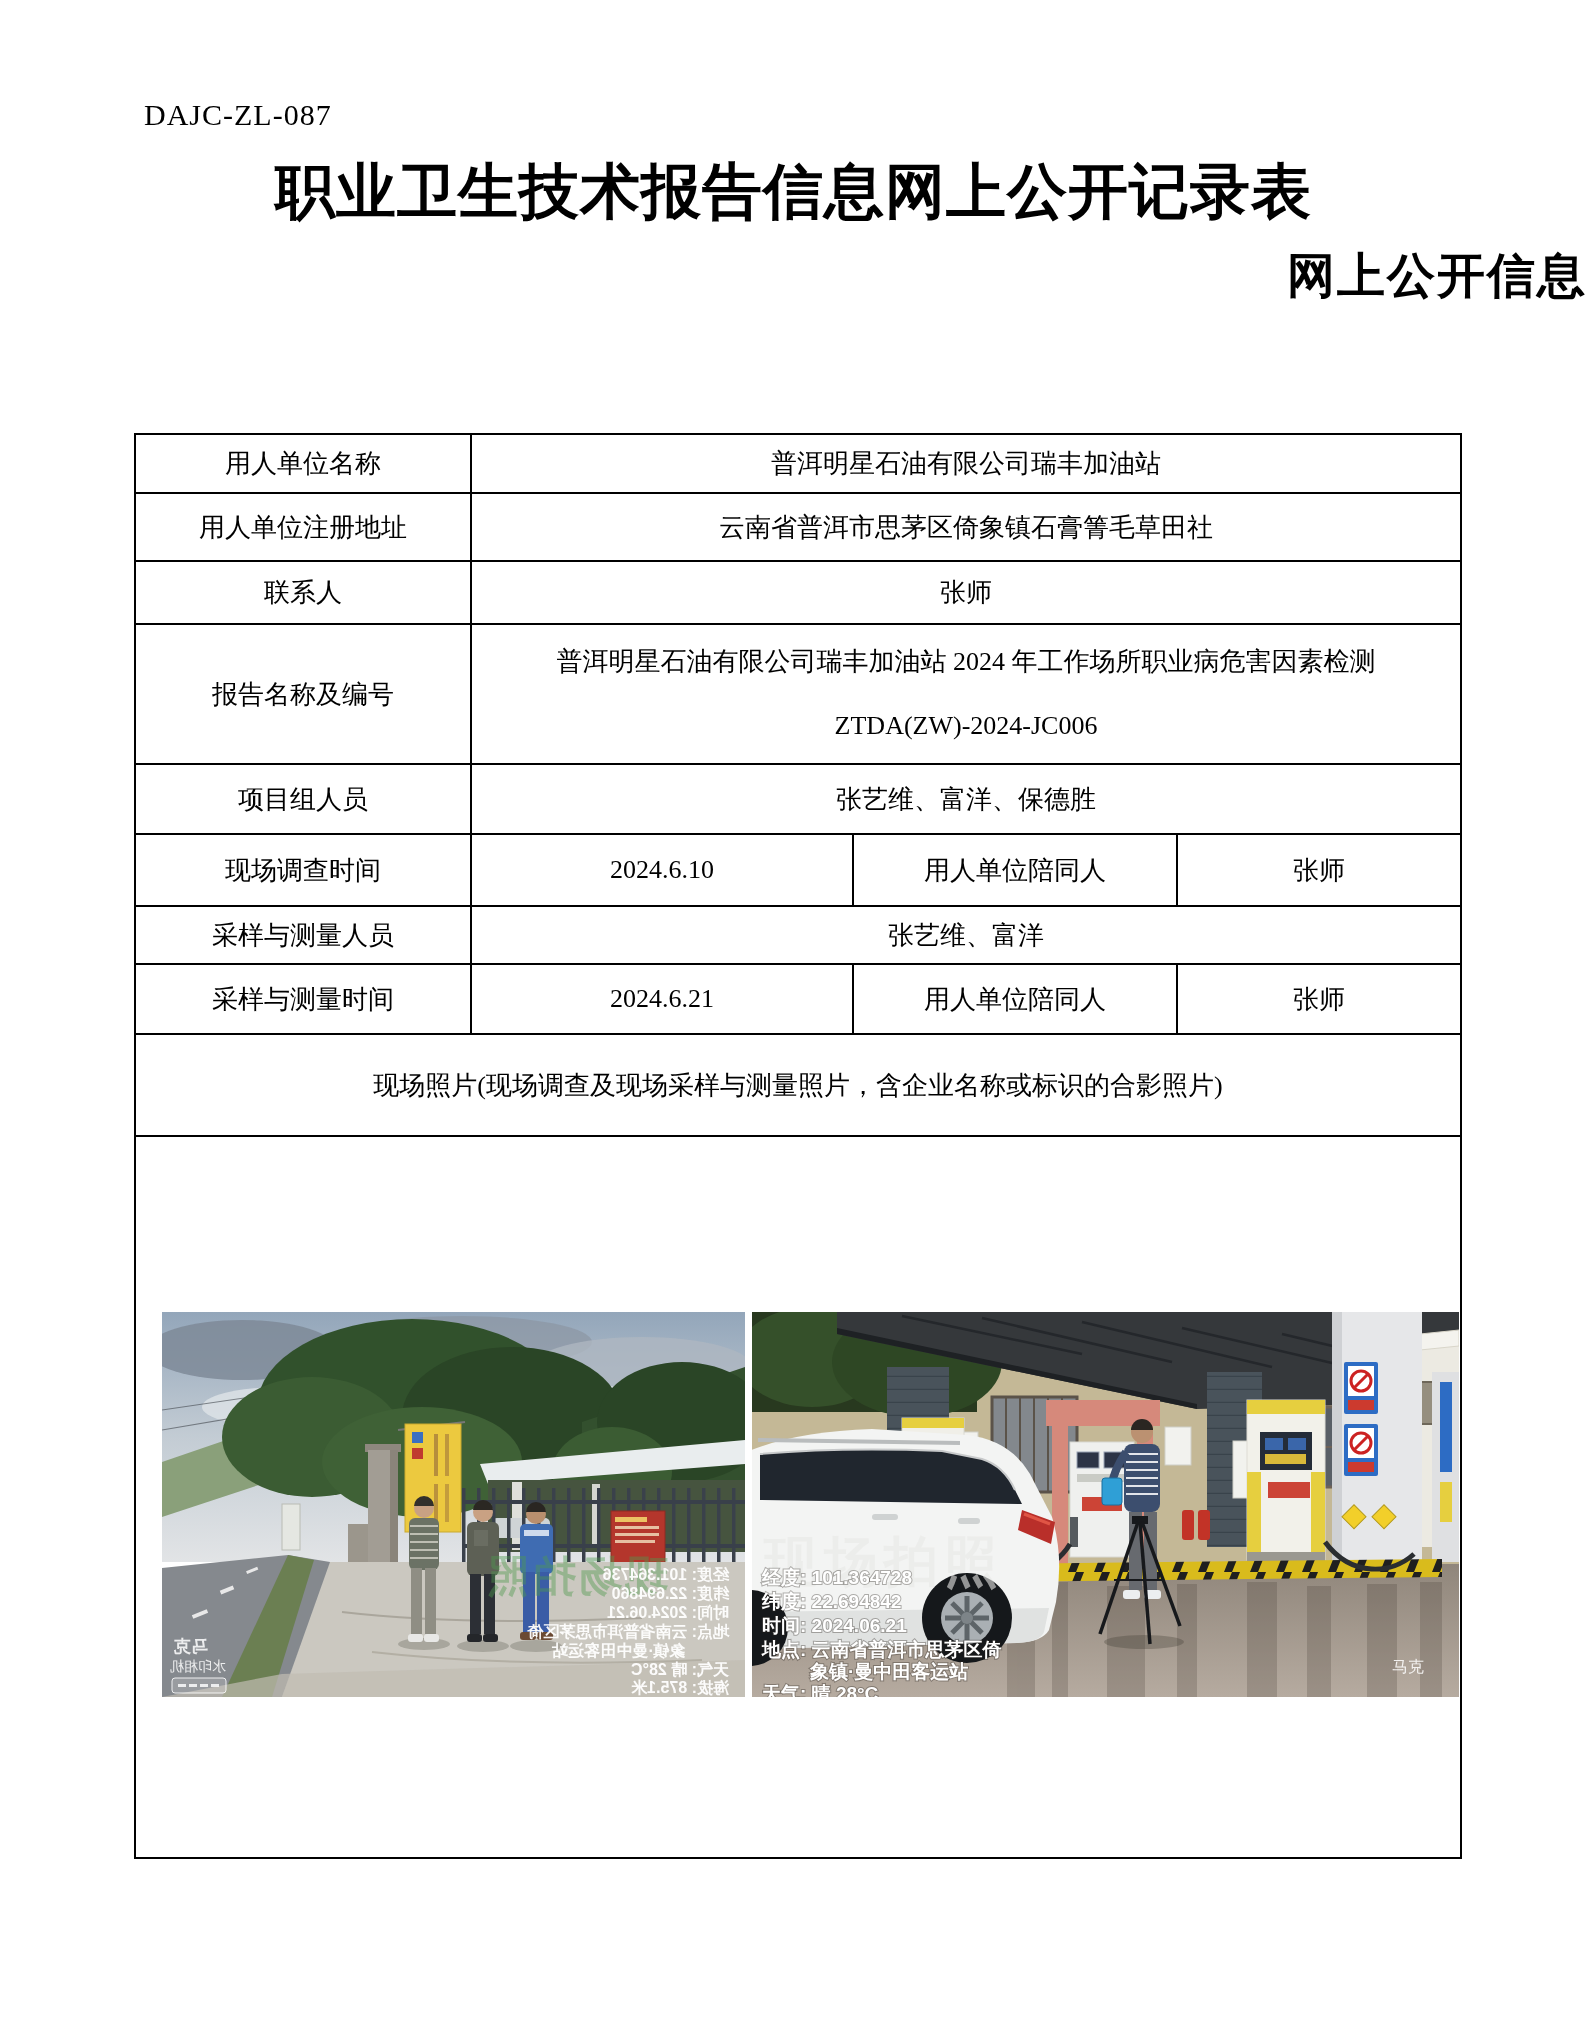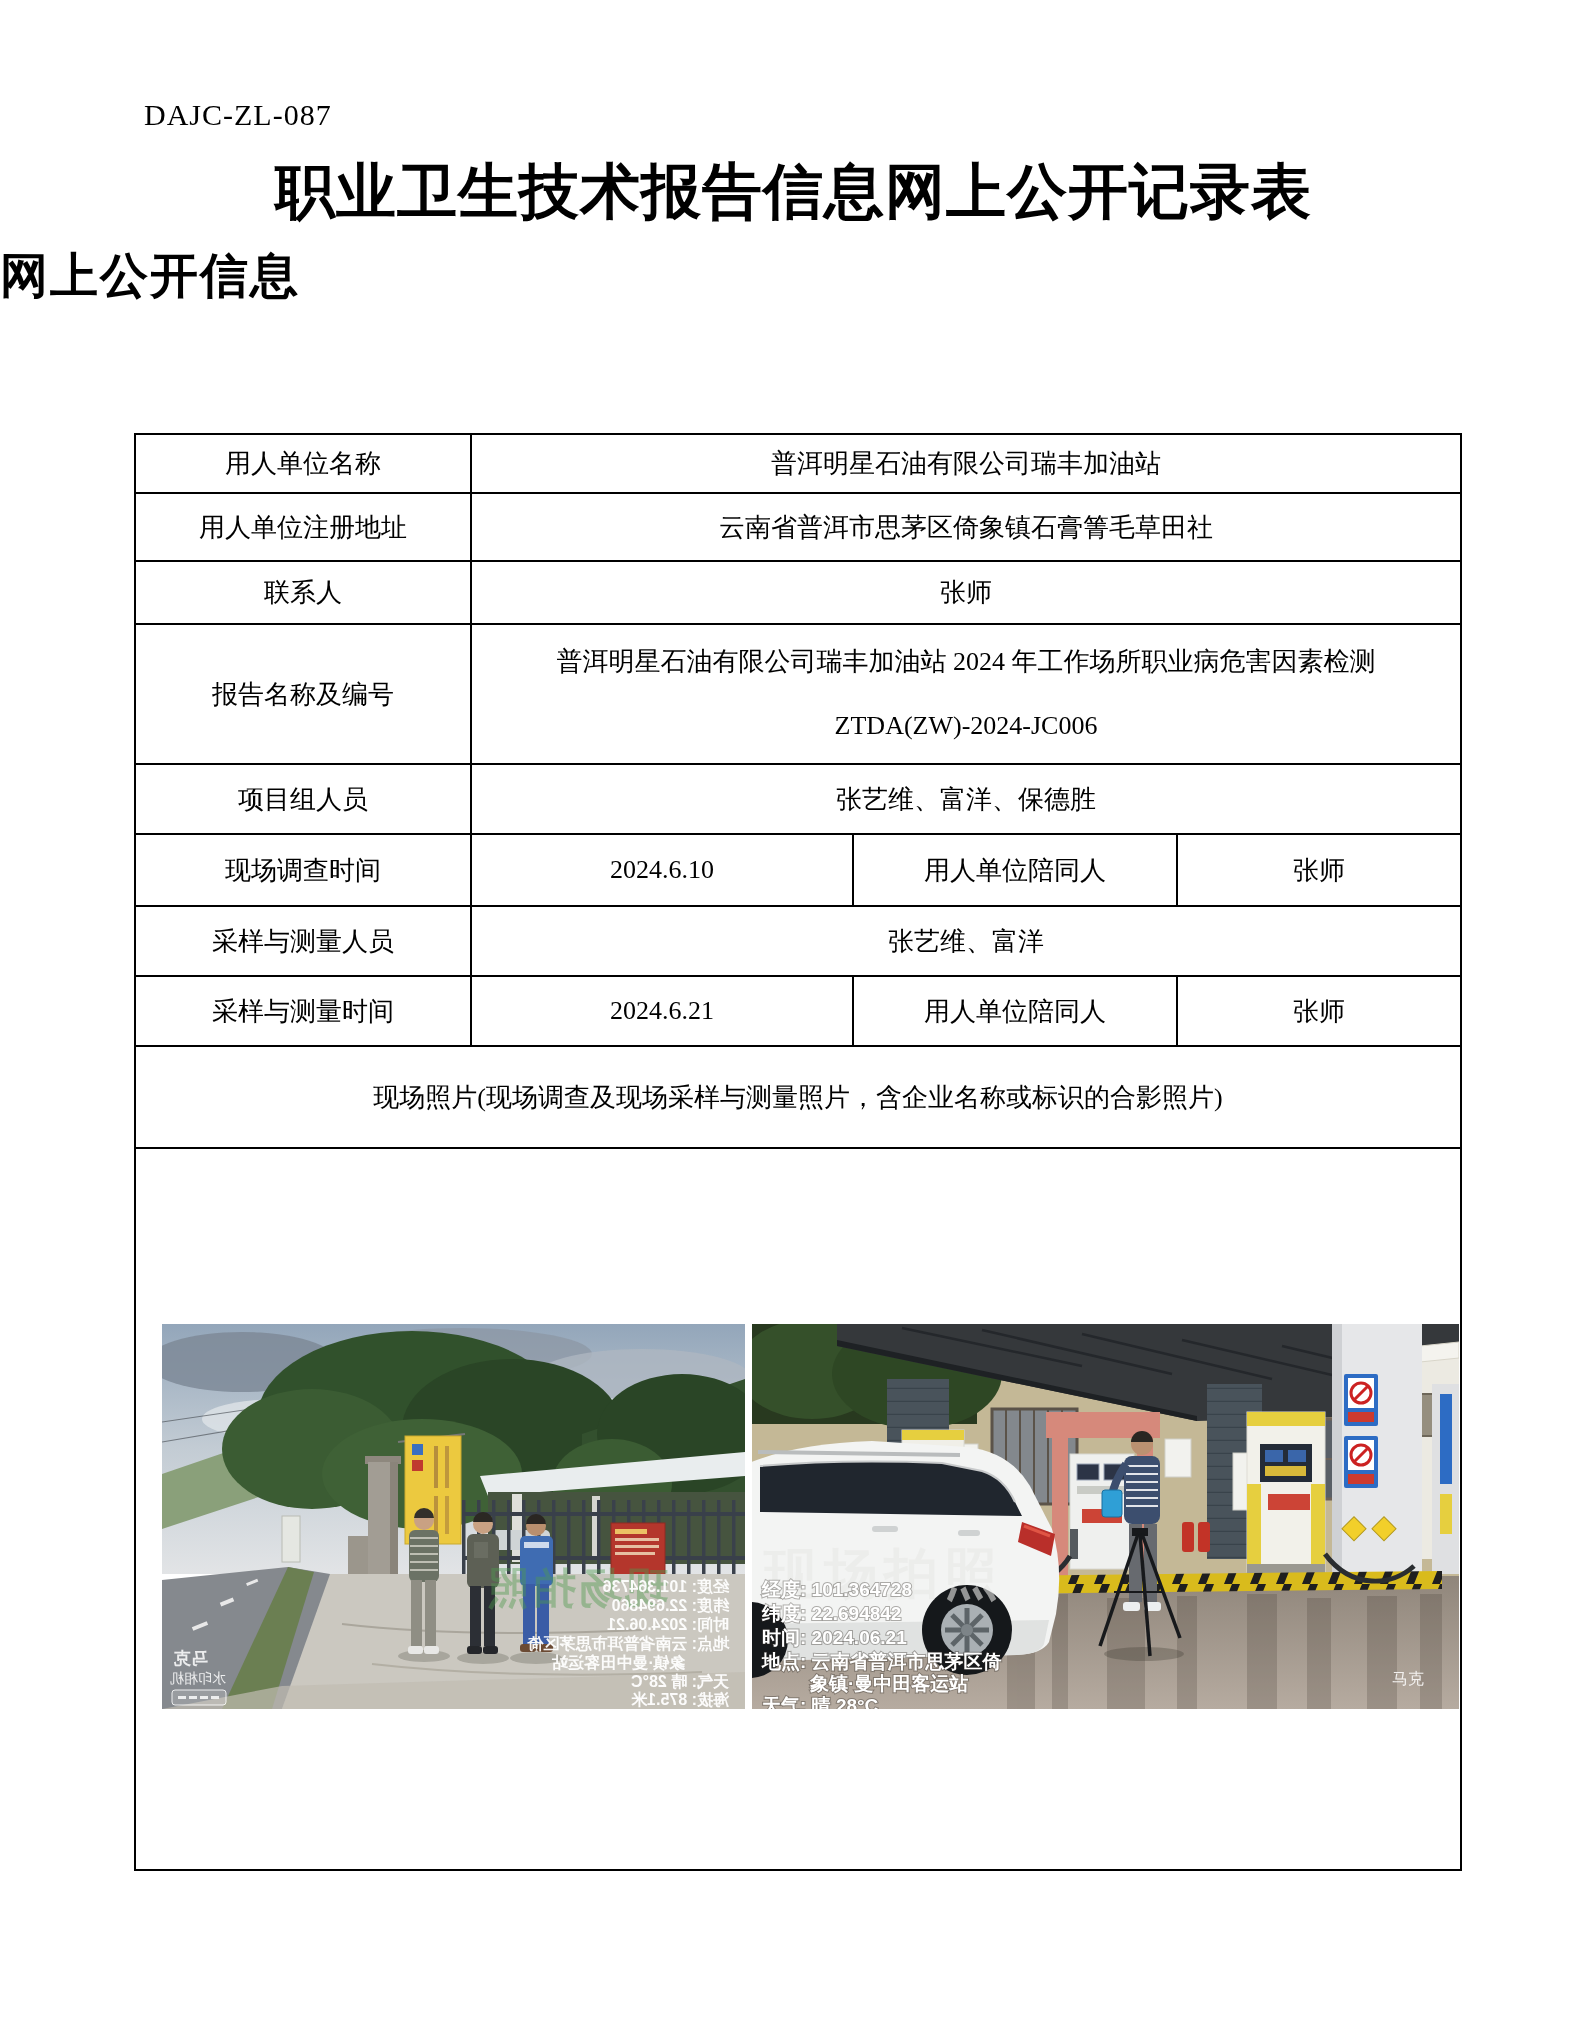--- a/index.html
+++ b/index.html
@@ -8,21 +8,21 @@
     font-family:"Liberation Serif","DejaVu Serif",serif;color:#000;
   }
   .doc-code{
     position:absolute;left:144px;top:88px;font-size:30px;letter-spacing:1px;margin-top:10px;
   }
   .title{
     position:absolute;left:0;top:152px;width:100%;text-align:center;
     font-size:60px;font-weight:bold;letter-spacing:1px;margin:0;
   }
   .subtitle{
-    position:absolute;left:0;top:244px;width:100%;text-align:left;
+    position:absolute;left:0;top:244px;width:100%;text-align:right;
     font-size:48px;font-weight:bold;letter-spacing:2px;margin:0;
   }
   table.info{
     position:absolute;left:134px;top:433px;width:1326px;
     border-collapse:collapse;table-layout:fixed;border-radius:21px;
   }
   table.info td{
     border:2px solid #000;font-size:26px;text-align:center;
     vertical-align:middle;padding:0;overflow:hidden;
   }
@@ -71,21 +71,21 @@
   <tr style="height:70px">
     <td>项目组人员</td>
     <td colspan="3">张艺维、富洋、保德胜</td>
   </tr>
   <tr style="height:72px">
     <td>现场调查时间</td>
     <td>2024.6.10</td>
     <td>用人单位陪同人</td>
     <td>张师</td>
   </tr>
-  <tr style="height:70px">
+  <tr style="height:58px">
     <td>采样与测量人员</td>
     <td colspan="3">张艺维、富洋</td>
   </tr>
   <tr style="height:70px">
     <td>采样与测量时间</td>
     <td>2024.6.21</td>
     <td>用人单位陪同人</td>
     <td>张师</td>
   </tr>
   <tr style="height:102px">

